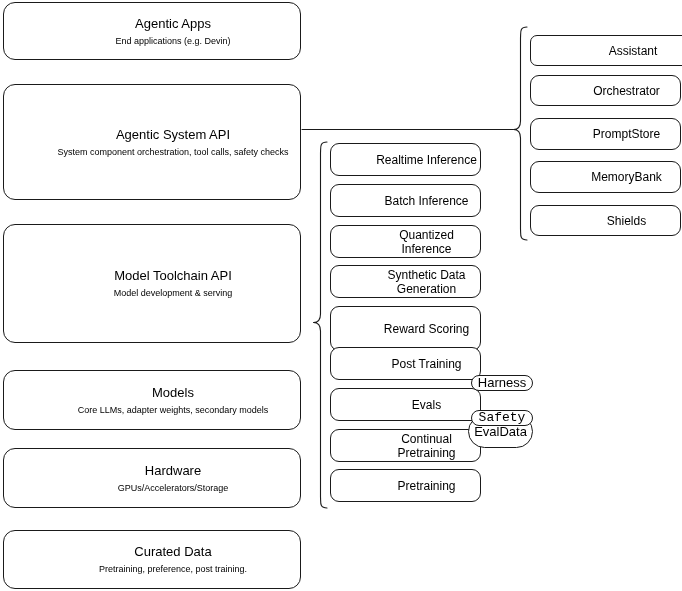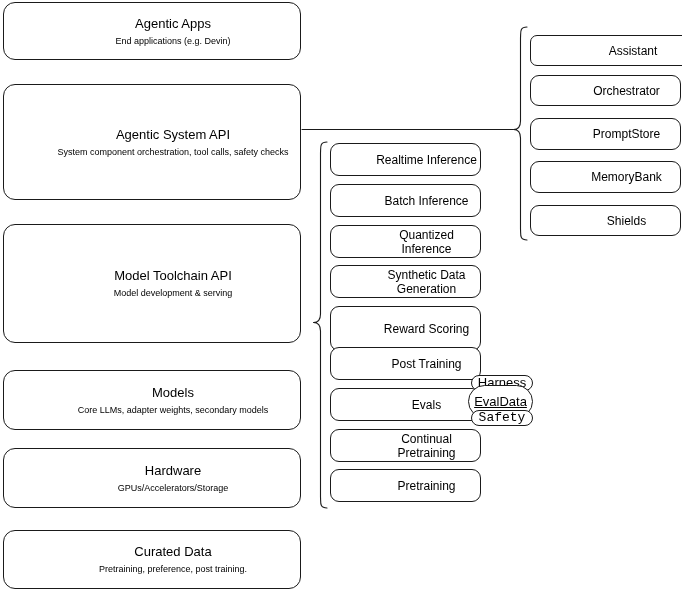--- a/index.html
+++ b/index.html
@@ -147,21 +147,21 @@
   <div class="node chip" style="left:330px; top:184px; width:151px; height:33px;">Batch Inference</div>
   <div class="node chip" style="left:330px; top:225px; width:151px; height:33px;">Quantized Inference</div>
   <div class="node chip" style="left:330px; top:265px; width:151px; height:33px;">Synthetic Data Generation</div>
   <div class="node chip" style="left:330px; top:306px; width:151px; height:45px;">Reward Scoring</div>
   <div class="node chip" style="left:330px; top:347px; width:151px; height:33px;">Post Training</div>
   <div class="node chip" style="left:330px; top:388px; width:151px; height:33px;">Evals</div>
   <div class="node chip" style="left:330px; top:429px; width:151px; height:33px;">Continual Pretraining</div>
   <div class="node chip" style="left:330px; top:469px; width:151px; height:33px;">Pretraining</div>
 
   <div class="pill" style="left:471px; top:375px; width:62px; height:16px;">Harness</div>
-  <div class="pill" style="left:468px; top:385px; width:65px; height:33px;text-decoration:underline;">EvalData</div>
+  <div class="pill" style="left:468px; top:415px; width:65px; height:33px;">EvalData</div>
   <div class="pill" style="left:471px; top:410px; width:62px; height:16px;font-family:Liberation Mono, monospace;">Safety</div>
 
   <div class="node chip" style="left:530px; top:35px; width:164px; height:31px;border-radius:7px;">Assistant</div>
   <div class="node chip" style="left:530px; top:75px; width:151px; height:31px;">Orchestrator</div>
   <div class="node chip" style="left:530px; top:118px; width:151px; height:32px;">PromptStore</div>
   <div class="node chip" style="left:530px; top:161px; width:151px; height:32px;">MemoryBank</div>
   <div class="node chip" style="left:530px; top:205px; width:151px; height:31px;">Shields</div>
 
 </div>
 

